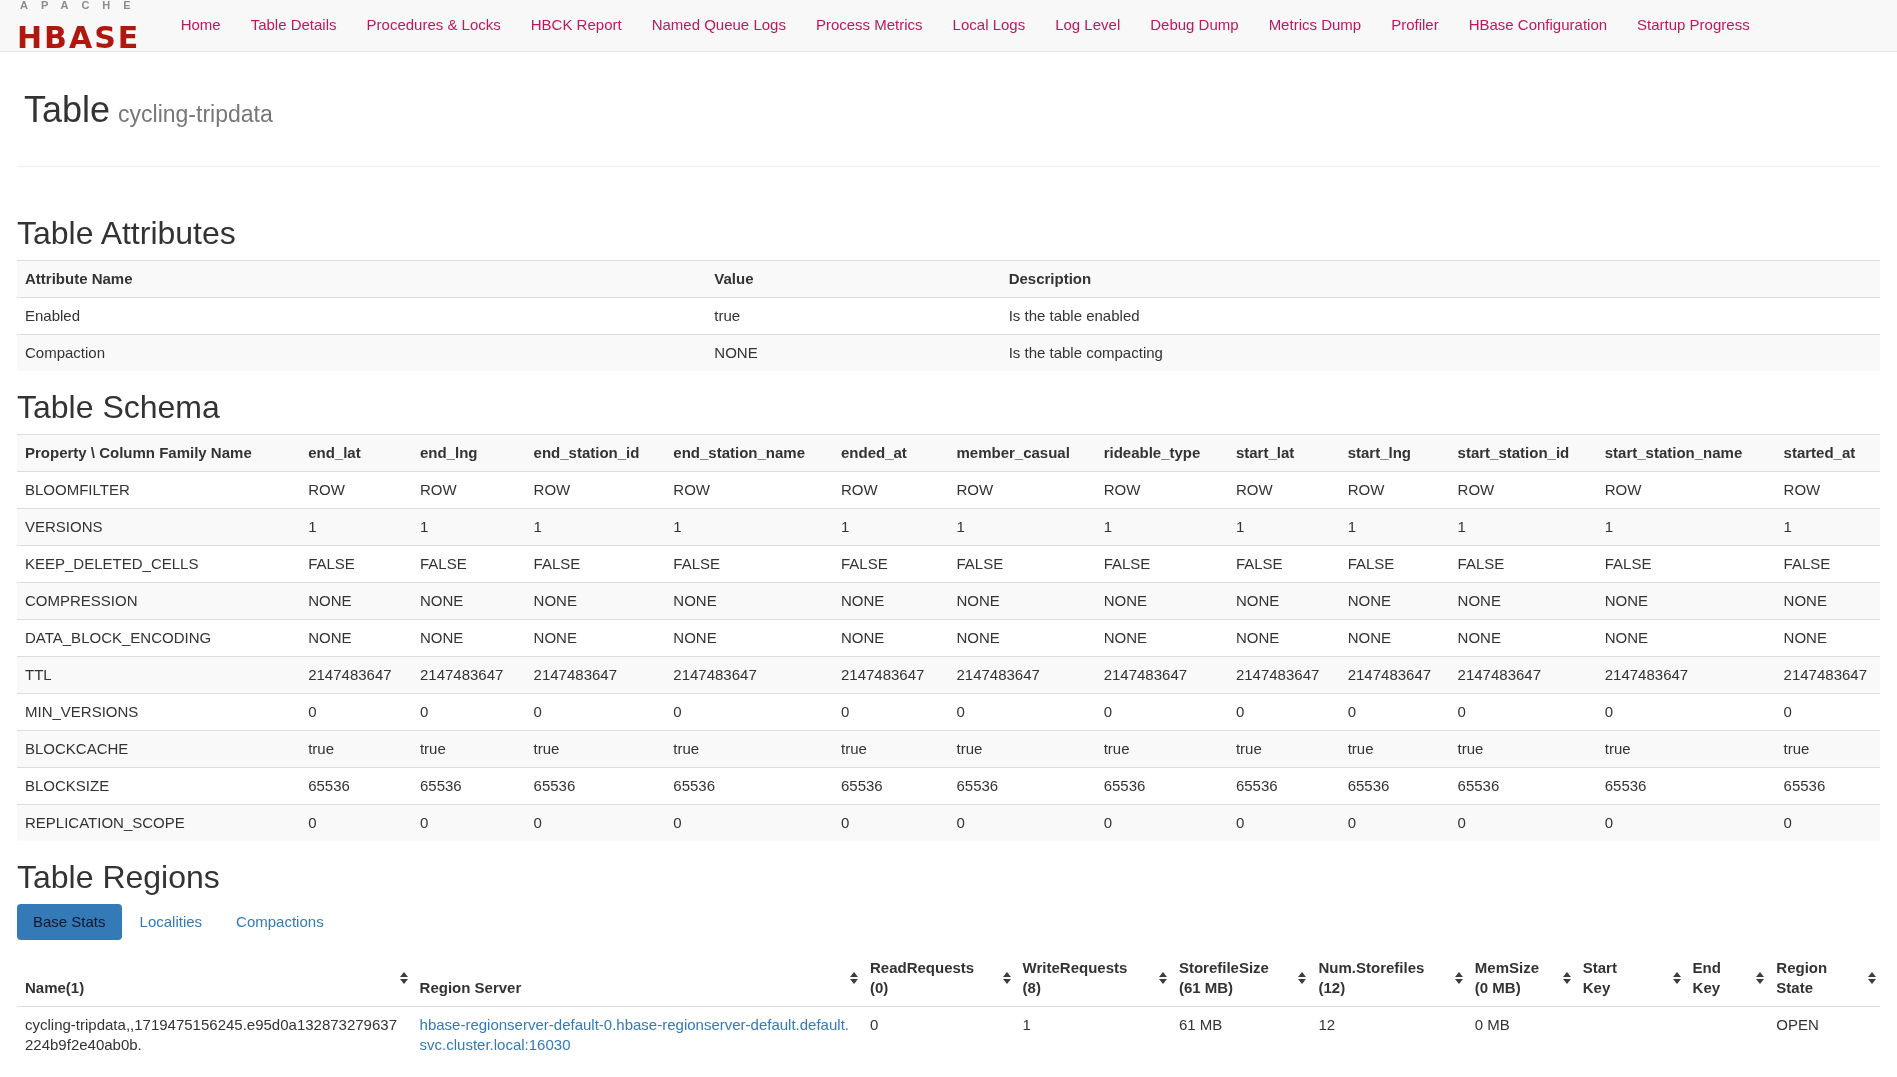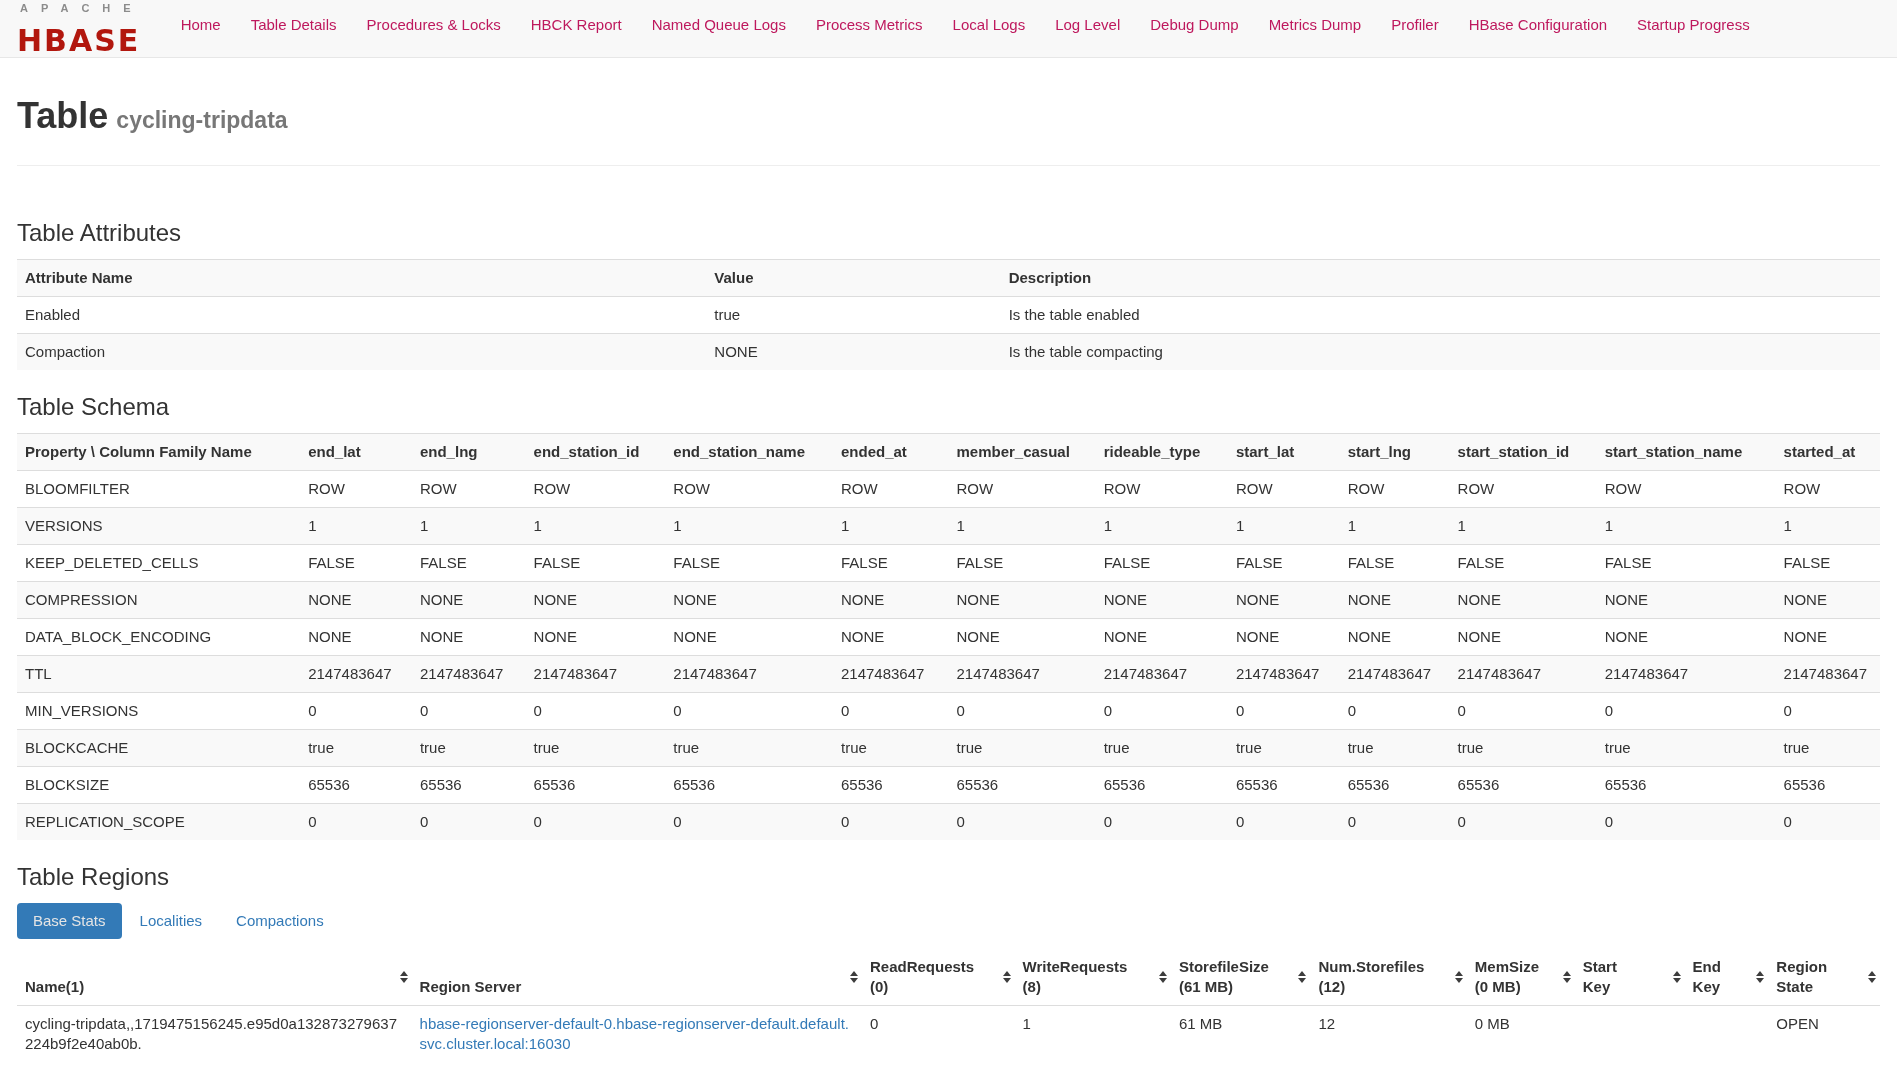--- a/index.html
+++ b/index.html
@@ -5,21 +5,21 @@
   * { box-sizing: border-box; }
   html,body { margin:0; padding:0; }
   body {
     width:1897px; height:1077px; overflow:hidden;
     background:#fff; color:#333;
     font-family:"Liberation Sans","DejaVu Sans",sans-serif;
     font-size:15px;
   }
   
   .navbar {
-    height:58px; background:#f8f8f8; border-bottom:1px solid #e7e7e7;
+    height:52px; background:#f8f8f8; border-bottom:1px solid #e7e7e7;
     display:flex; align-items:stretch; padding:0 0 0 17px;
   }
   .brand {
     display:flex; flex-direction:column; justify-content:center;
     margin-right:22px; cursor:pointer; line-height:1;
   }
   .brand-top {
     font-size:11px; font-weight:bold; color:#8c8c8c;
     letter-spacing:13px; margin-left:3px; line-height:1;
   }
@@ -30,23 +30,23 @@
   }
   .nav-items { display:flex; list-style:none; margin:0; padding:0; }
   .nav-items li { display:block; }
   .nav-items a {
     display:block; padding:15px; line-height:20px;
     color:#be185d; text-decoration:none; white-space:nowrap;
   }
   
   .container { padding:0 17px; }
   .page-header { margin:38px 0 50px; padding-bottom:25px; border-bottom:1px solid #eee; }
-  h1 { margin:0; font-size:36px; font-weight:700; line-height:40px; }
+  h1 { margin:7px; font-size:36px; font-weight:400; line-height:40px; }
   h1 .sub { font-size:23px; color:#777; margin-left:8px; }
-  h2 { font-size:24px; font-weight:400; line-height:33px; margin:20px 0 10px; }
+  h2 { font-size:32px; font-weight:400; line-height:33px; margin:20px 0 10px; }
   
   table { width:100%; border-collapse:collapse; table-layout:fixed; }
   td,th { padding:8px; line-height:20px; text-align:left; font-size:15px;
           overflow:hidden; word-wrap:break-word; }
   th { font-weight:700; }
   
   table.striped tr > * { border-top:1px solid #ddd; }
   table.striped tr:nth-child(odd) { background:#f9f9f9; }
   
   table.regions thead th {
@@ -62,21 +62,21 @@
   .tri-up   { width:0; height:0; border-left:4px solid transparent; border-right:4px solid transparent; border-bottom:5px solid #3d3d3d; }
   .tri-down { width:0; height:0; border-left:4px solid transparent; border-right:4px solid transparent; border-top:5px solid #3d3d3d; }
   a.cell-link { color:#337ab7; text-decoration:none; }
   
   .pills { list-style:none; display:flex; margin:0 0 10px 0; padding:0; }
   .pills li + li { margin-left:2px; }
   .pills a {
     display:block; padding:8px 16px; line-height:20px; border-radius:4px;
     color:#337ab7; text-decoration:none; cursor:pointer;
   }
-  .pills li.active a { background:#337ab7; color:#e5e5e5; }
+  .pills li.active a { background:#337ab7; color:#0f172a; }
 </style>
 </head>
 <body>
 
 <nav class="navbar">
   <div class="brand">
     <span class="brand-top">APACHE</span>
     <span class="brand-bottom">HBASE</span>
   </div>
   <ul class="nav-items" id="main-nav">

